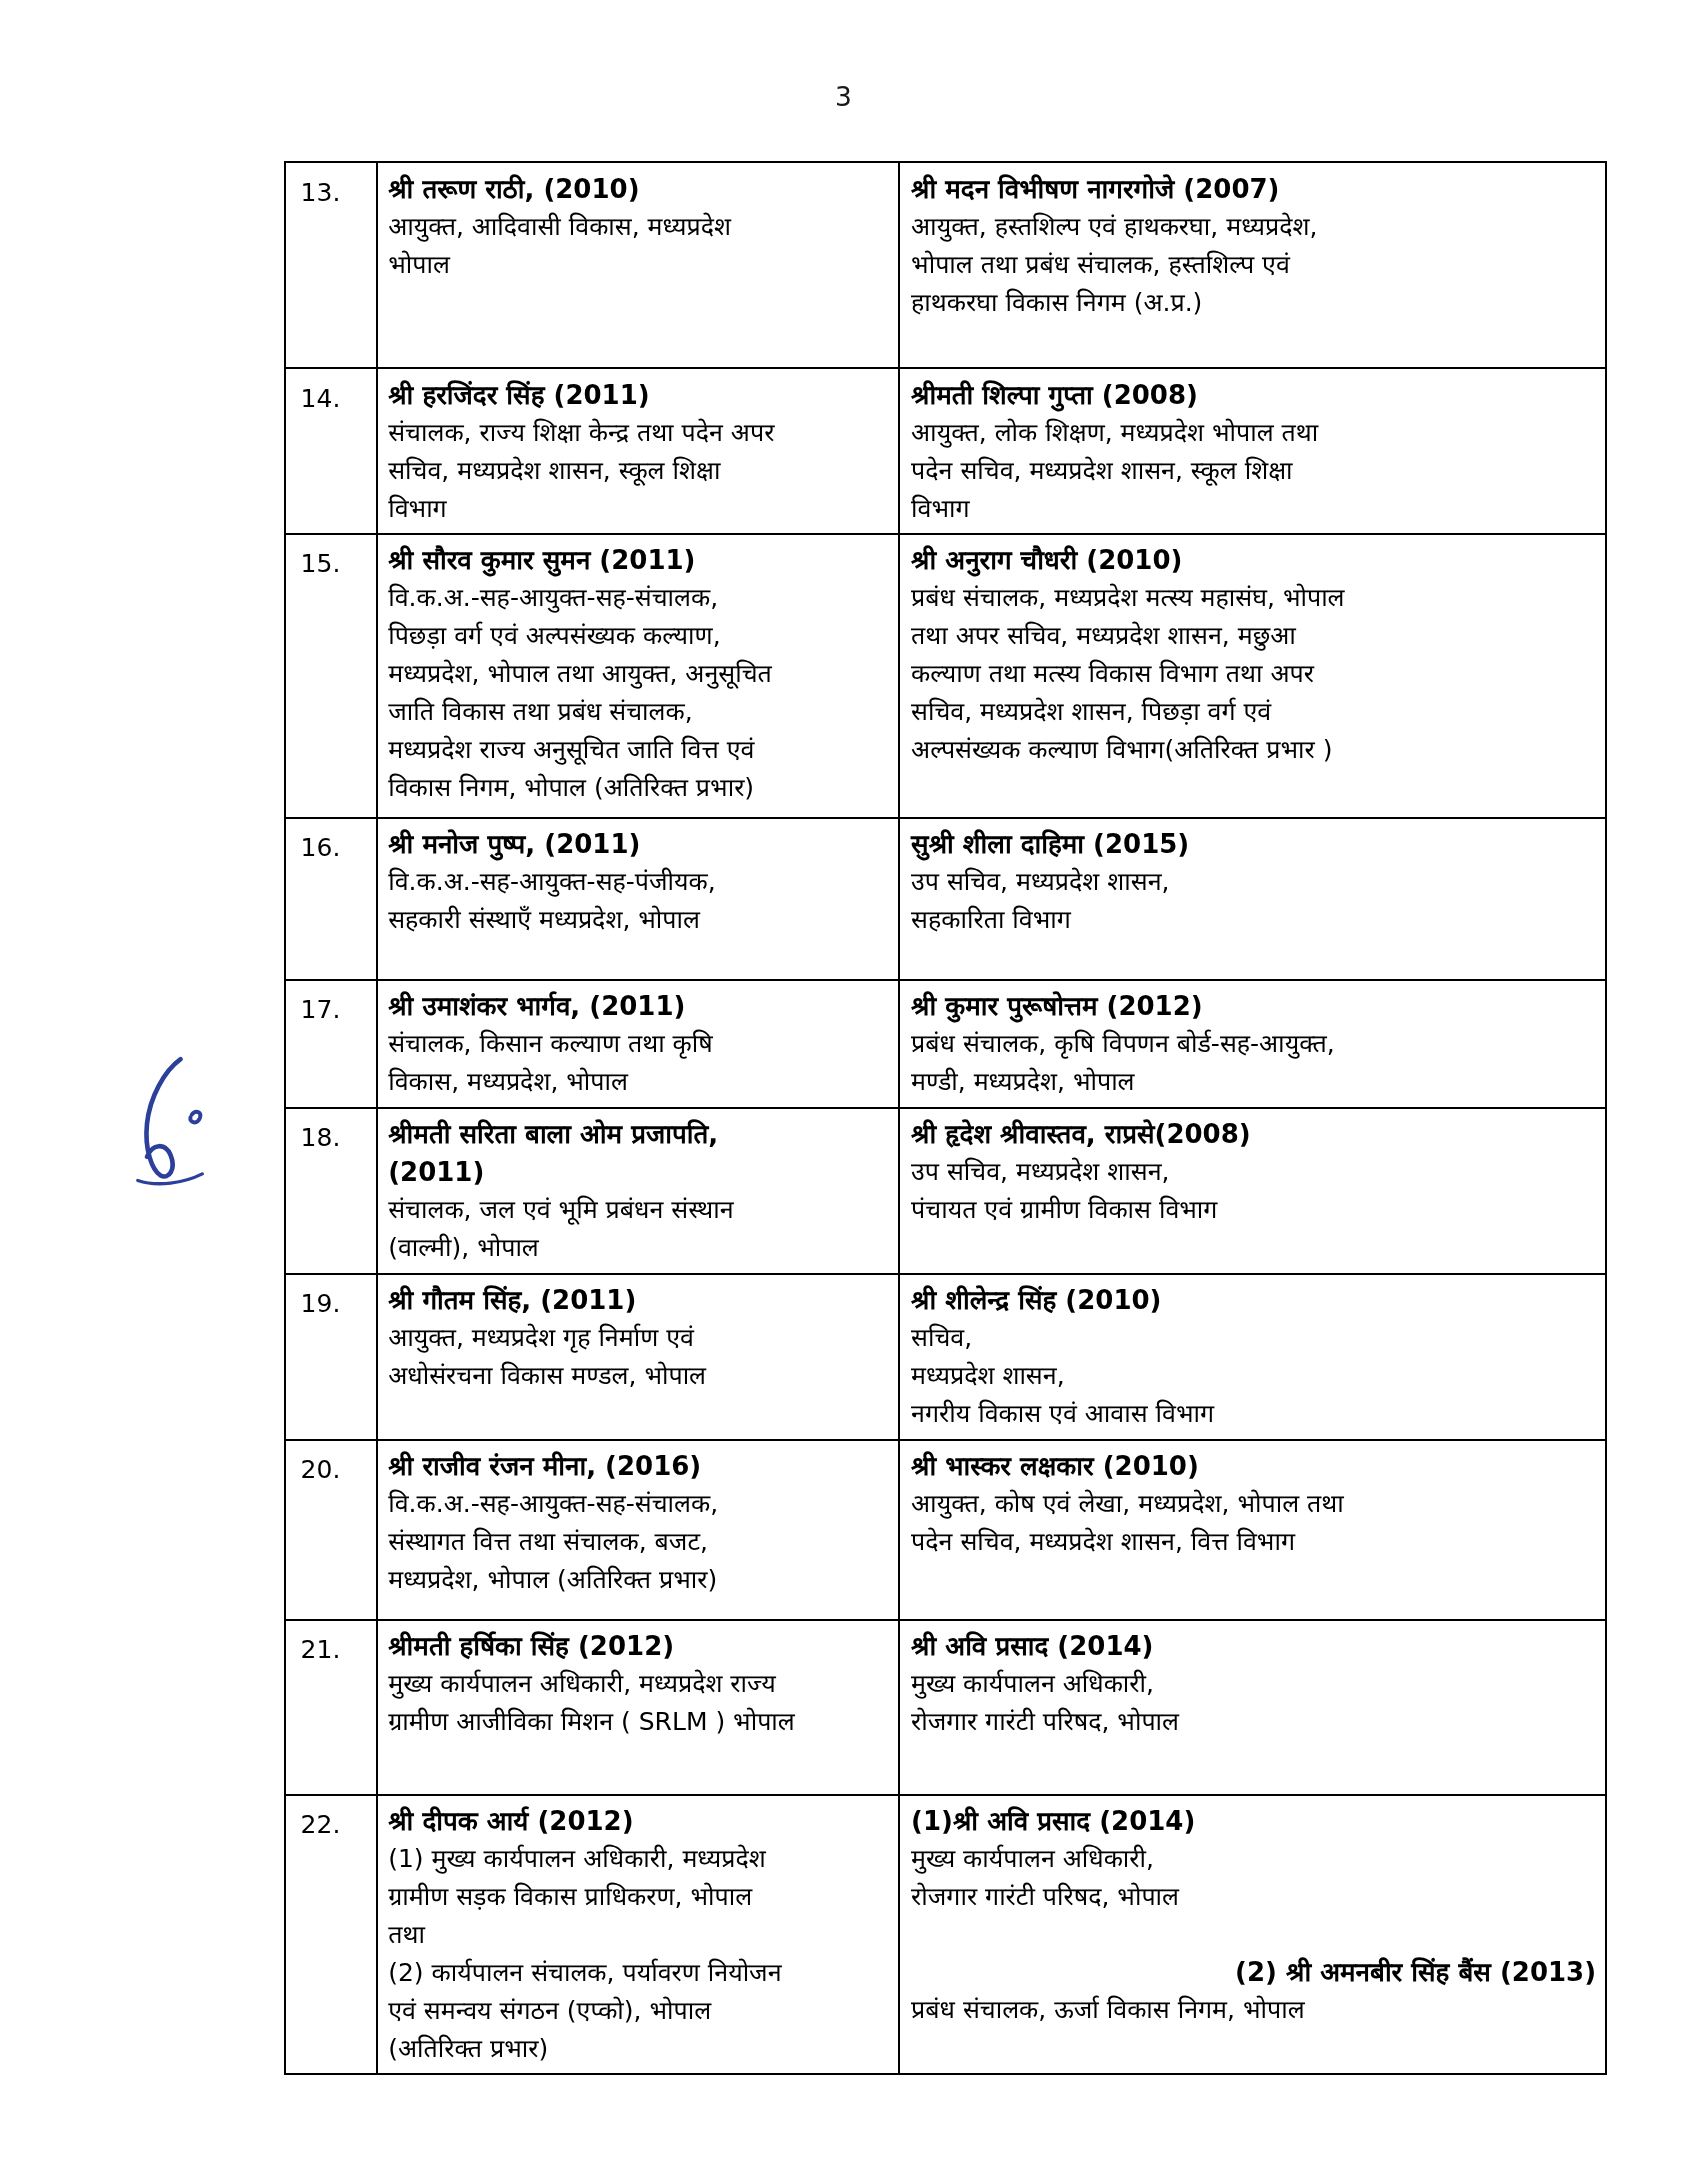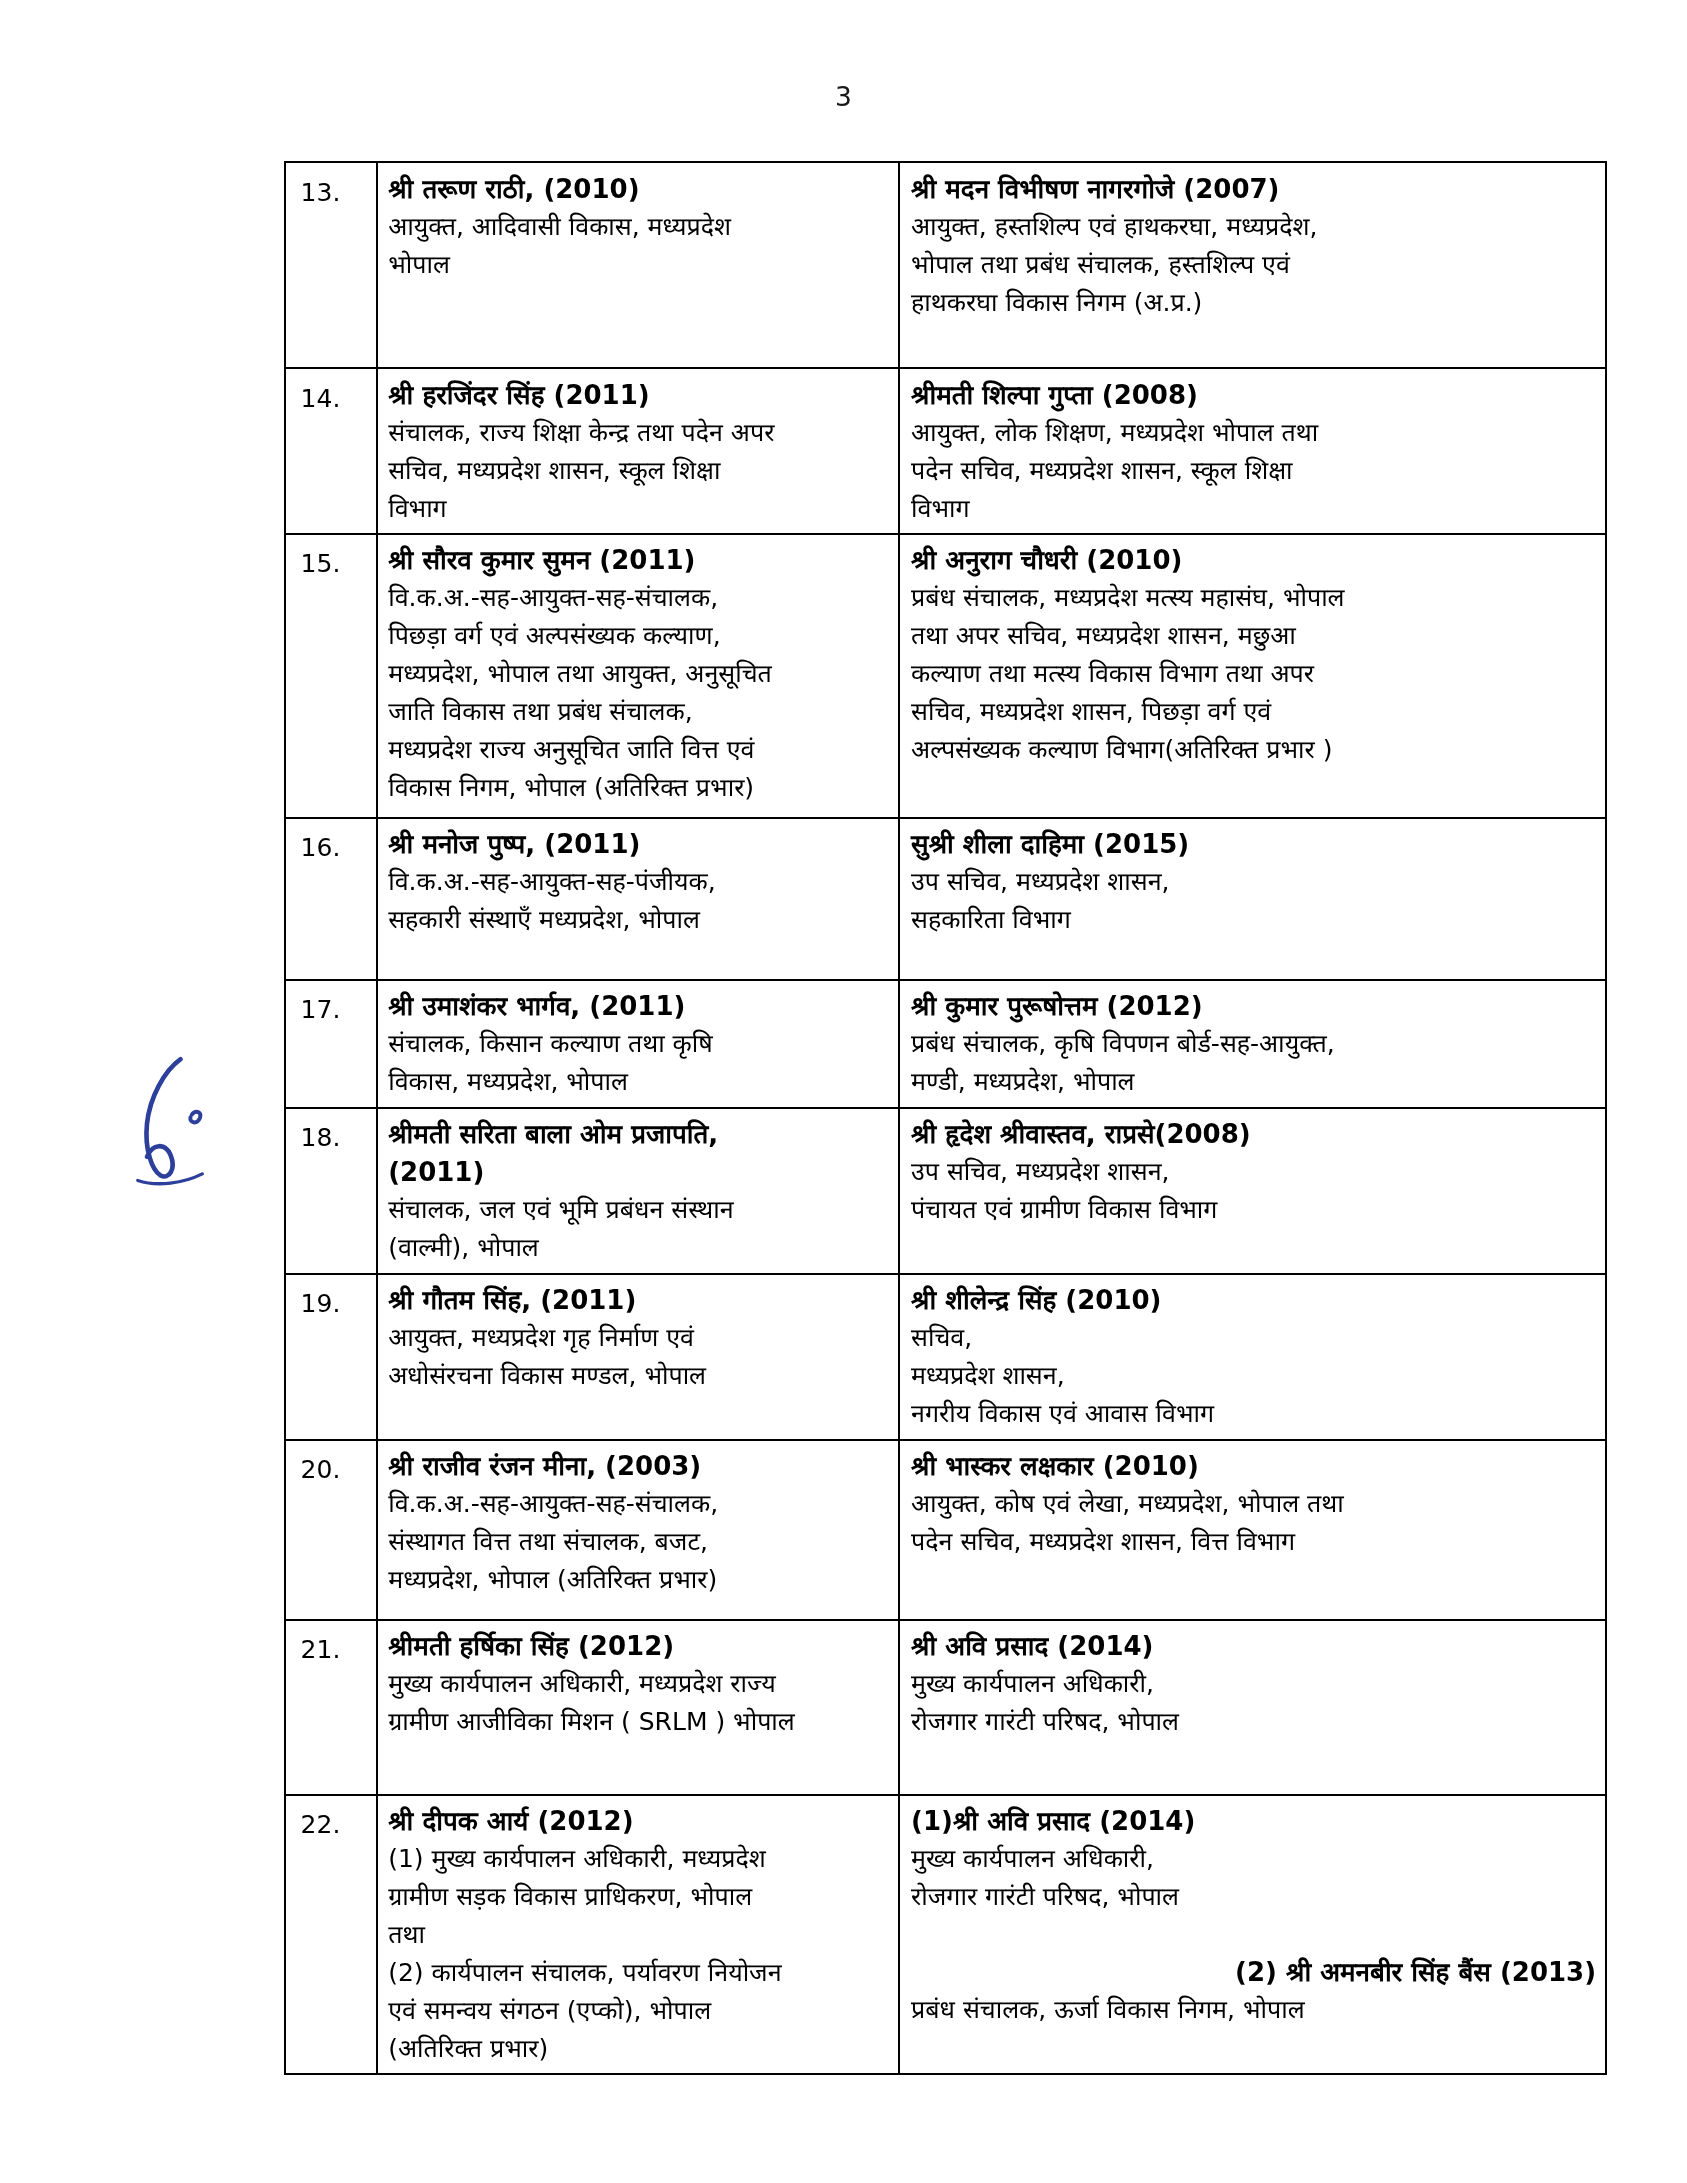--- a/index.html
+++ b/index.html
@@ -161,21 +161,21 @@
       <div class="nm">श्री शीलेन्द्र सिंह (2010)</div>
       <div class="ds">सचिव,
 मध्यप्रदेश शासन,
 नगरीय विकास एवं आवास विभाग</div>
     </td>
   </tr>
 
   <tr style="height:180px;">
     <td class="num">20.</td>
     <td class="cell cell-l">
-      <div class="nm">श्री राजीव रंजन मीना, (2003)</div>
+      <div class="nm">श्री राजीव रंजन मीना, (2016)</div>
       <div class="ds">वि.क.अ.-सह-आयुक्त-सह-संचालक,
 संस्थागत वित्त तथा संचालक, बजट,
 मध्यप्रदेश, भोपाल (अतिरिक्त प्रभार)</div>
     </td>
     <td class="cell cell-r">
       <div class="nm">श्री भास्कर लक्षकार (2010)</div>
       <div class="ds">आयुक्त, कोष एवं लेखा, मध्यप्रदेश, भोपाल तथा
 पदेन सचिव, मध्यप्रदेश शासन, वित्त विभाग</div>
     </td>
   </tr>

